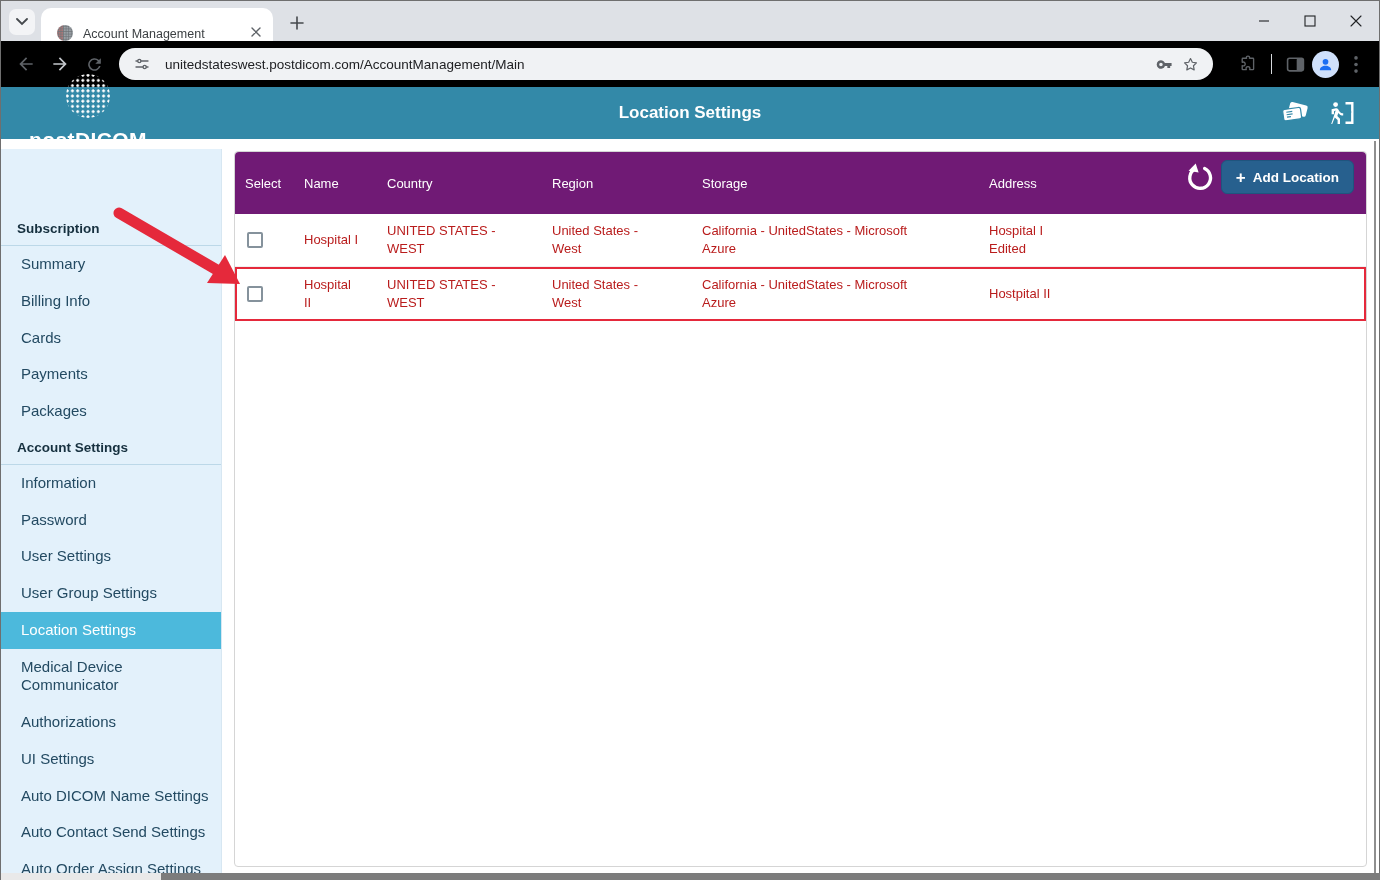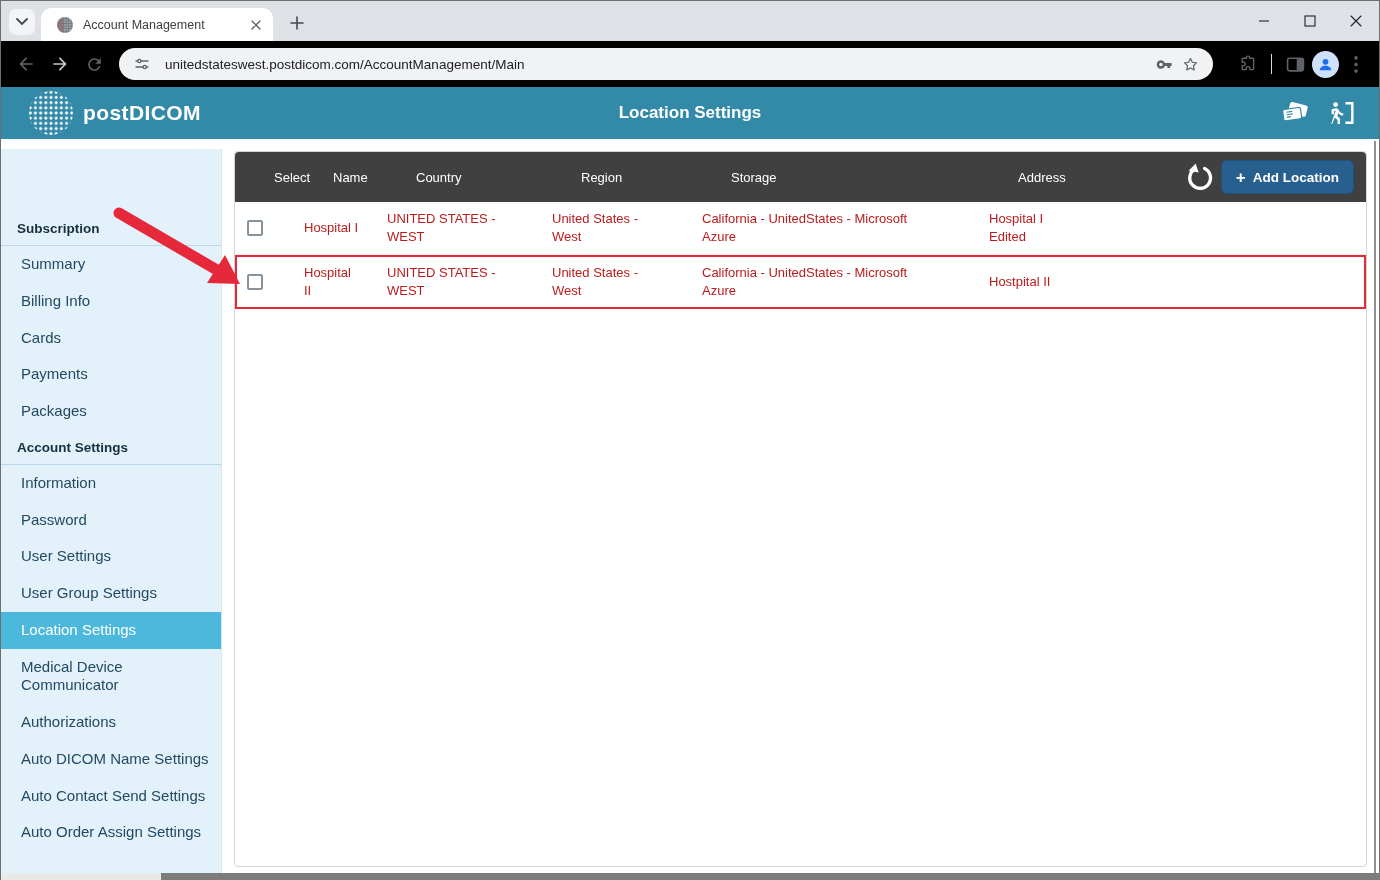--- a/index.html
+++ b/index.html
@@ -6,21 +6,21 @@
   html,body { width:1380px; height:880px; }
   body { font-family:"Liberation Sans","DejaVu Sans",sans-serif; position:relative;
          width:1380px; height:880px; background:#fff; overflow:hidden; }
   #window { position:absolute; inset:0; border:1px solid #6f6f6f; }
 
   
   .tabstrip { position:absolute; left:0; top:0; width:100%; height:40px; background:#dee1e6; }
   .tabsearch { position:absolute; left:8px; top:8px; width:26px; height:26px; border-radius:7px;
                background:#f3f4f6; display:flex; align-items:center; justify-content:center; cursor:pointer; }
   .tab { position:absolute; left:40px; top:7px; width:232px; height:33px; background:#ffffff;
-         border-radius:10px 10px 0 0; display:flex; align-items:center; padding:0 8px 0 16px; }
+         border-radius:10px 10px 0 0; display:flex; align-items:flex-end; padding:0 8px 0 16px; }
   .favicon { width:16px; height:16px; border-radius:50%; background-color:#9aa0a6; flex:0 0 16px;
              background-image:radial-gradient(#707579 0.8px, transparent 1.1px),
                               linear-gradient(90deg, rgba(176,96,96,.65) 0 38%, rgba(0,0,0,0) 38%);
              background-size:2.6px 2.6px, 100% 100%; }
   .tabtitle { font-size:12.5px; color:#3c4043; margin-left:10px; white-space:nowrap; overflow:hidden;
               text-overflow:ellipsis; flex:1; }
   .tabclose { width:18px; height:18px; border-radius:50%; display:flex; align-items:center;
               justify-content:center; cursor:pointer; }
   .newtab { position:absolute; left:283px; top:9px; width:26px; height:26px; display:flex;
             align-items:center; justify-content:center; cursor:pointer; }
@@ -39,44 +39,44 @@
   .obicon { width:26px; height:26px; display:flex; align-items:center; justify-content:center;
             cursor:pointer; flex:0 0 auto; }
   .tb-right { display:flex; align-items:center; margin-right:6px; }
   .tbdivider { width:1px; height:20px; background:#d6d9dd; margin:0 6px; }
   .avatar { width:27px; height:27px; border-radius:50%; background:#cfe0fb; display:flex;
             align-items:center; justify-content:center; cursor:pointer; }
 
   
   .appheader { position:absolute; left:0; top:86px; width:100%; height:52px; background:#3389a8;
                display:flex; align-items:center; }
-  .brand { display:flex; align-items:center; margin-left:28px; gap:10px; }
+  .brand { display:flex; align-items:center; margin-left:28px; gap:10px;flex-direction:column; }
   .dotlogo { width:44px; height:44px; border-radius:50%;
              background-image:radial-gradient(#ffffff 1.25px, rgba(255,255,255,0) 1.6px);
              background-size:5.2px 5.2px; background-position:center; }
   .brandname { color:#ffffff; font-size:21px; font-weight:600; letter-spacing:.4px; }
   .apptitle { position:absolute; left:0; right:0; text-align:center; color:#ffffff; font-size:17px;
               font-weight:700; pointer-events:none; }
   .hdricons { position:absolute; right:22px; display:flex; gap:14px; align-items:center; }
   .hdrbtn { width:32px; height:28px; display:flex; align-items:center; justify-content:center; cursor:pointer; }
 
   
   .sidebar { position:absolute; left:0; top:148px; width:221px; height:724px; background:#e3f1fb;
              padding-top:62px; border-right:1px solid #d7e7f2; }
   .side-section-hdr { font-size:13.5px; font-weight:700; color:#16303f; padding:10px 8px 9px 16px;
                       border-bottom:1px solid #bcd8e8; }
   .side-item { font-size:15px; color:#234a62; padding:9px 8px 9px 20px; line-height:1.25; cursor:pointer; }
   .side-item.selected { background:#4cb9dc; color:#ffffff; }
 
   
   .panel { position:absolute; left:233px; top:150px; width:1133px; height:716px; background:#ffffff;
            border:1px solid #d5d5d5; border-radius:4px; }
-  .thead { position:relative; height:50px; background:#404040; border-radius:4px 4px 0 0;
+  .thead { position:relative; height:62px; background:#701a75; border-radius:4px 4px 0 0;
            display:grid; grid-template-columns:69px 83px 165px 150px 287px auto; align-items:center;
-           color:#ffffff; font-size:13px;padding-left:29px; }
+           color:#ffffff; font-size:13px; }
   .thead .hc:first-child { padding-left:10px; }
   .trow { position:relative; display:grid; grid-template-columns:69px 83px 165px 150px 287px auto;
           align-items:center; min-height:54px; font-size:13px; color:#b91c1c; cursor:pointer; }
   .trow.r1 { min-height:53px; border-bottom:1px solid #f0f0f0; }
   .cell { white-space:pre-line; line-height:1.35; padding:8px 14px 8px 0; }
   .cbwrap { padding-left:12px; }
   .checkbox { width:16px; height:16px; border:2px solid #85929c; border-radius:2px; background:#fff; cursor:pointer; }
   .rowhl { position:absolute; inset:0; border:2.5px solid #e5293b; pointer-events:none; }
   .refreshbtn { position:absolute; right:152px; top:11px; width:29px; height:29px; cursor:pointer; }
   .addbtn { position:absolute; right:12px; top:8px; height:34px; background:#27608e; border:1px solid #1f547e;
@@ -237,20 +237,21 @@
     <div class="side-item">Payments</div>
     <div class="side-item">Packages</div>
     <div class="side-section-hdr">Account Settings</div>
     <div class="side-item">Information</div>
     <div class="side-item">Password</div>
     <div class="side-item">User Settings</div>
     <div class="side-item">User Group Settings</div>
     <div class="side-item selected">Location Settings</div>
     <div class="side-item">Medical Device Communicator</div>
     <div class="side-item">Authorizations</div>
+    <div class="side-item">UI Settings</div>
     <div class="side-item">Auto DICOM Name Settings</div>
     <div class="side-item">Auto Contact Send Settings</div>
     <div class="side-item">Auto Order Assign Settings</div>
   </div>
 
   <div class="panel">
     <div class="thead">
       <div class="hc">Select</div>
       <div class="hc">Name</div>
       <div class="hc">Country</div>

